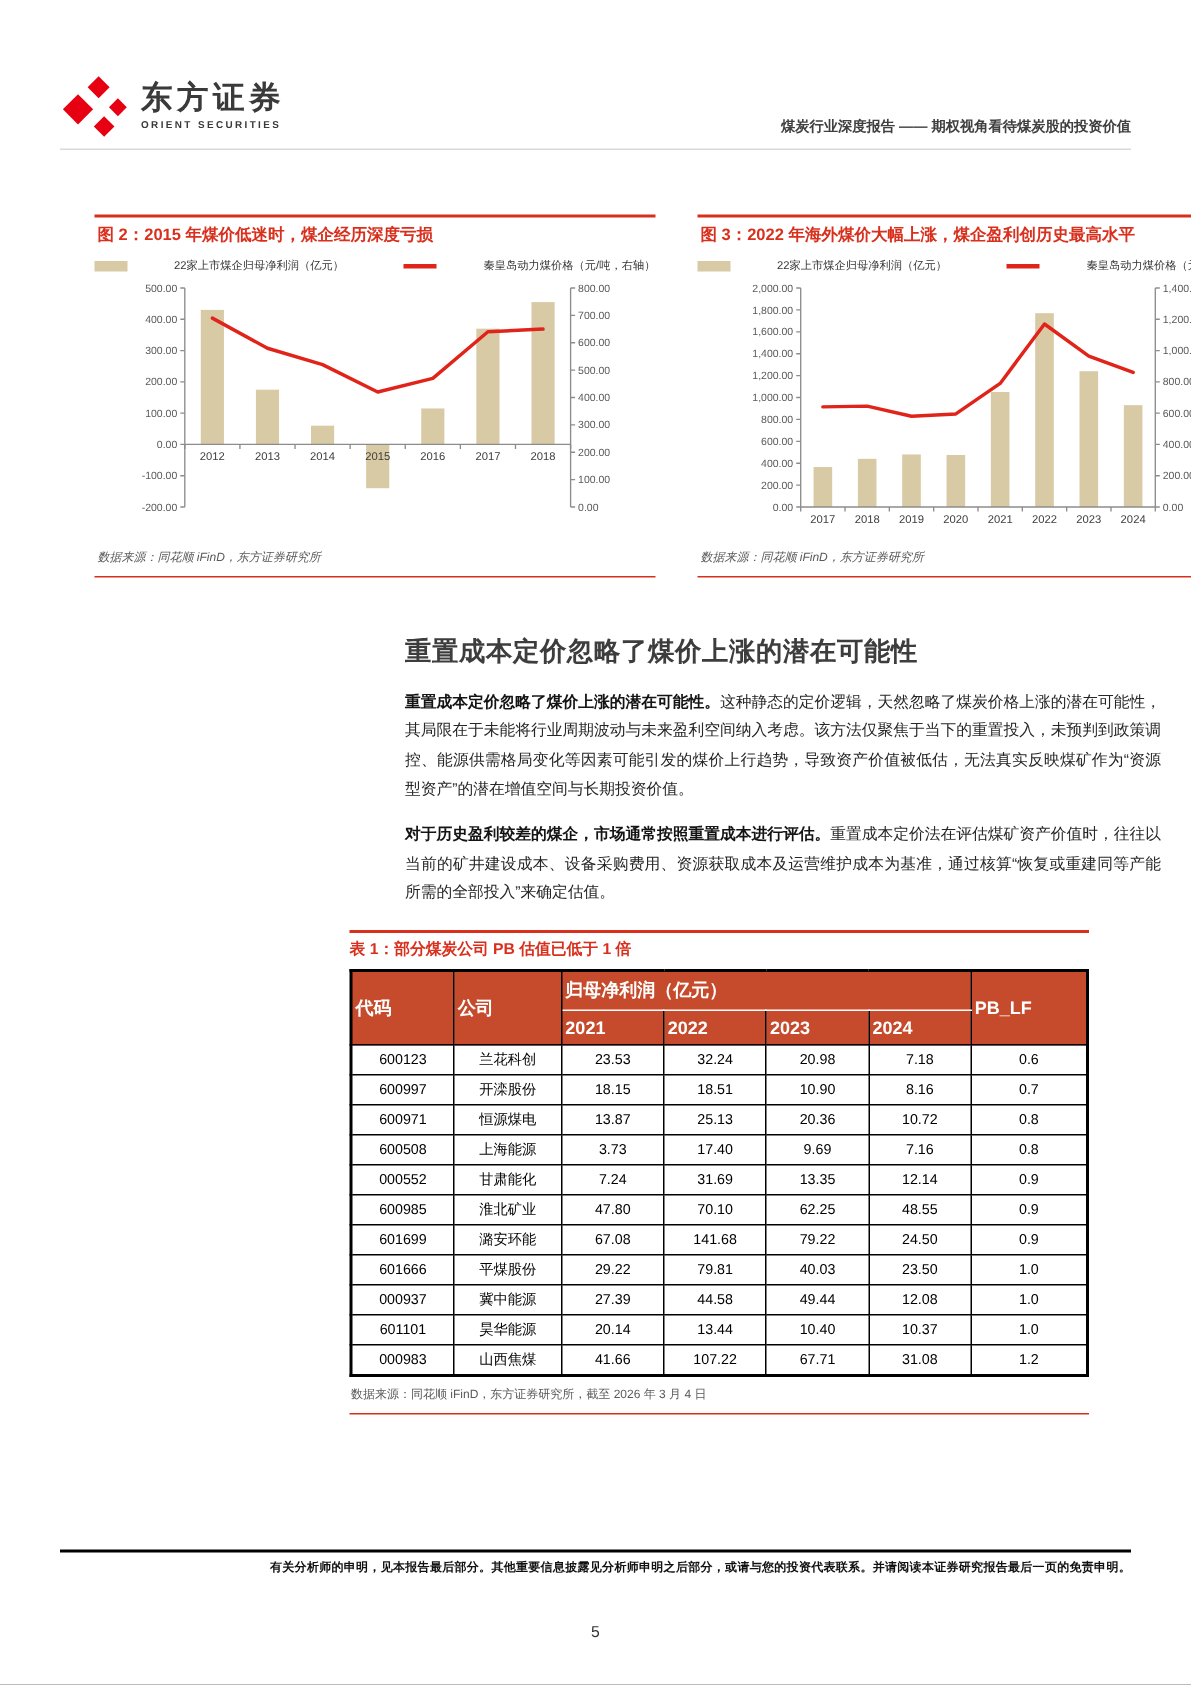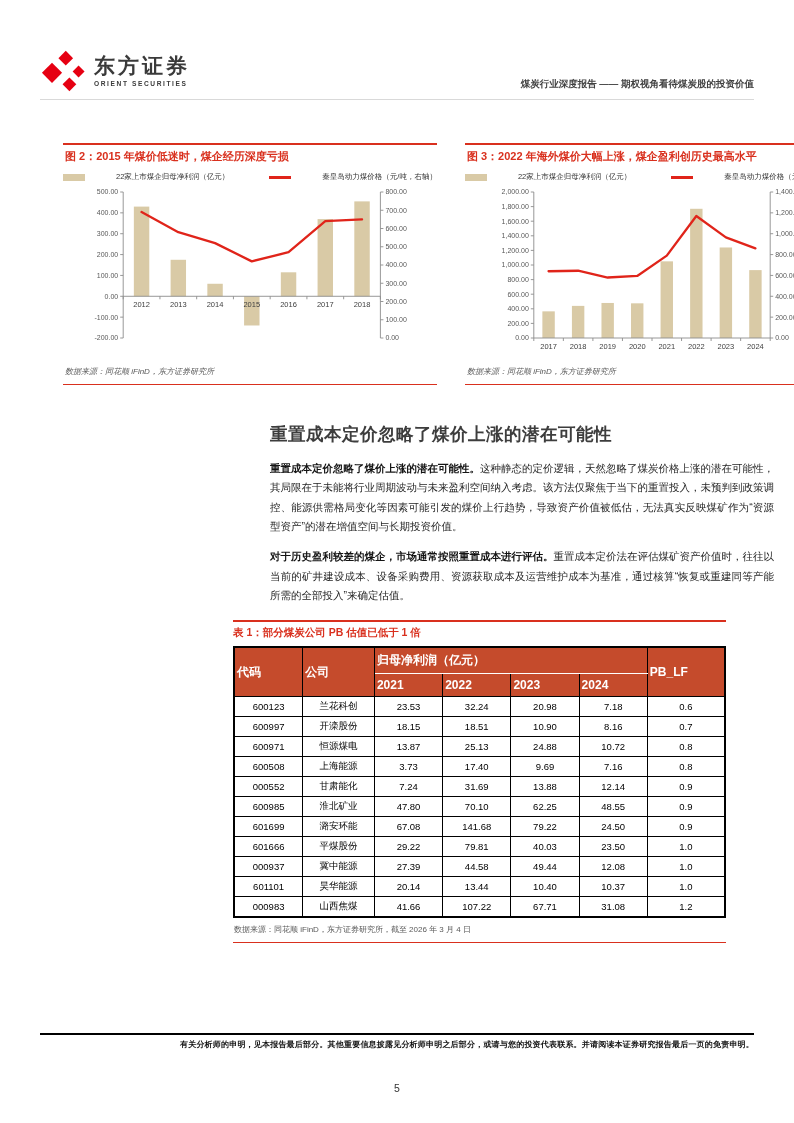--- a/index.html
+++ b/index.html
@@ -290,39 +290,39 @@
             <td>18.51</td>
             <td>10.90</td>
             <td>8.16</td>
             <td>0.7</td>
           </tr>
           <tr>
             <td>600971</td>
             <td>恒源煤电</td>
             <td>13.87</td>
             <td>25.13</td>
-            <td>24.88</td>
+            <td>20.36</td>
             <td>10.72</td>
             <td>0.8</td>
           </tr>
           <tr>
             <td>600508</td>
             <td>上海能源</td>
             <td>3.73</td>
             <td>17.40</td>
             <td>9.69</td>
             <td>7.16</td>
             <td>0.8</td>
           </tr>
           <tr>
             <td>000552</td>
             <td>甘肃能化</td>
             <td>7.24</td>
             <td>31.69</td>
-            <td>13.88</td>
+            <td>13.35</td>
             <td>12.14</td>
             <td>0.9</td>
           </tr>
           <tr>
             <td>600985</td>
             <td>淮北矿业</td>
             <td>47.80</td>
             <td>70.10</td>
             <td>62.25</td>
             <td>48.55</td>

